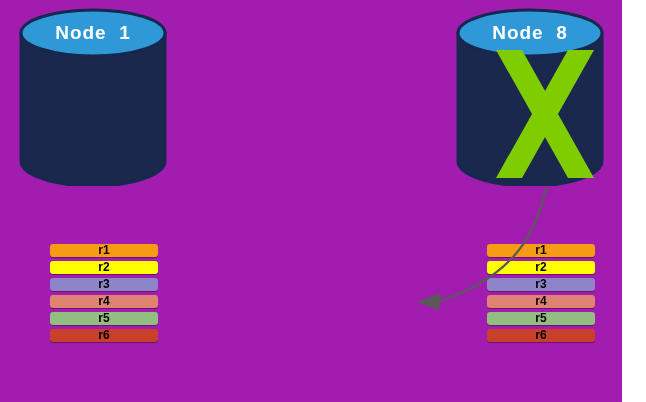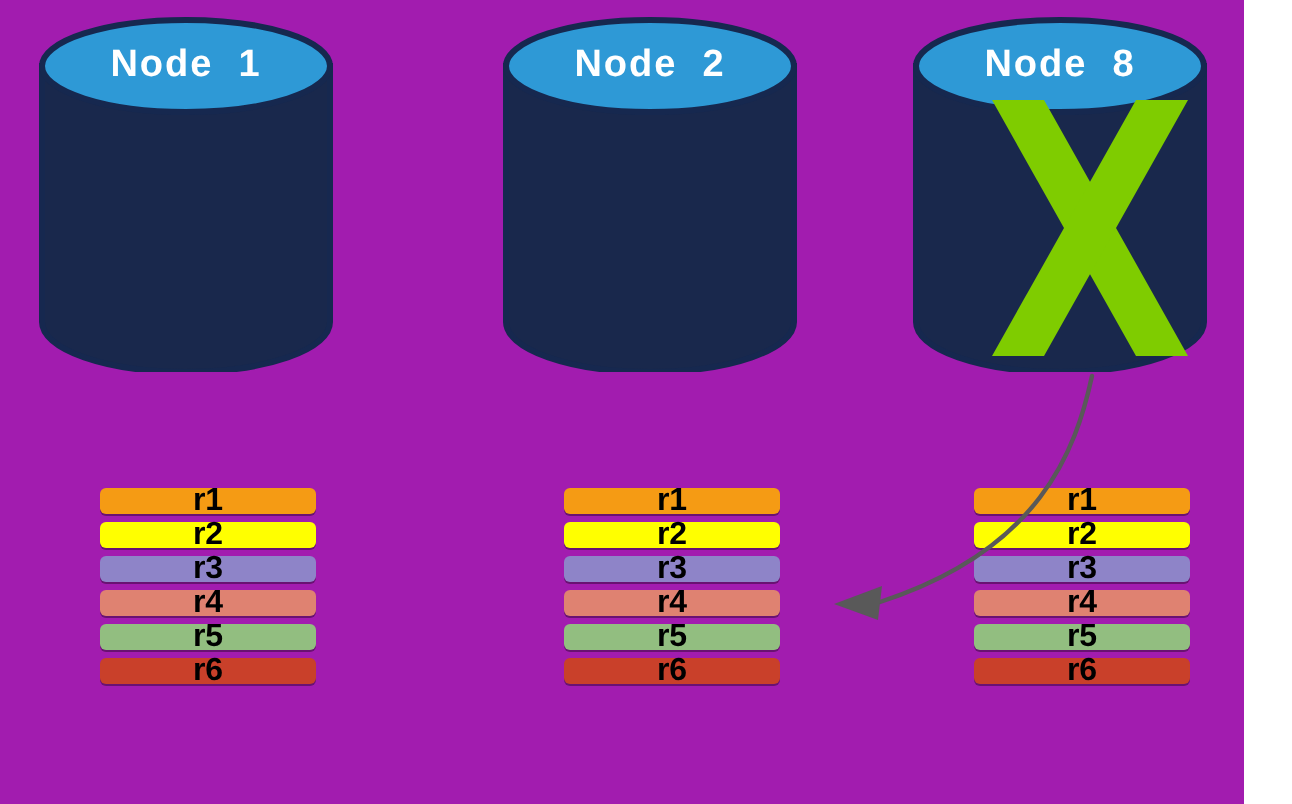--- a/index.html
+++ b/index.html
@@ -44,21 +44,21 @@
     border-radius: 3px;
     box-shadow: 0 1px 0 rgba(0,0,0,0.35);
   }
   .row-label {
     position: absolute;
     left: 0;
     width: 100%;
     text-align: center;
     color: #000000;
     font-weight: bold;
-    font-size: 16px;
+    font-size: 12px;
     line-height: 13px;
     top: 0;
   }
   .xmark {
     position: absolute;
     pointer-events: none;
   }
   .arrow {
     position: absolute;
     left: 0;
@@ -92,47 +92,20 @@
       </div>
       <div class="row" style="top:126px; left:32px; width:108px; background:#92BE80;">
         <div class="row-label">r5</div>
       </div>
       <div class="row" style="top:143px; left:32px; width:108px; background:#C9402A;">
         <div class="row-label">r6</div>
       </div>
     </div>
   </div>
 
-  <div class="node" id="node-2-wrap" style="left:250px; top:8px; width:150px; height:178px;">
-    <svg width="150" height="178" viewBox="0 0 150 178">
-      <path d="M3,25 L3,153 A72,25 0 0 0 147,153 L147,25 Z" fill="#19284C" stroke="#16284F" stroke-width="3"></path>
-      <ellipse cx="75" cy="25" rx="72" ry="23" fill="#2E99D6" stroke="#16284F" stroke-width="3"></ellipse>
-    </svg>
-    <div class="node-title" style="top:14px;">Node  2</div>
-    <div class="rows">
-      <div class="row" style="top:58px; left:32px; width:108px; background:#F59B14;">
-        <div class="row-label">r1</div>
-      </div>
-      <div class="row" style="top:75px; left:32px; width:108px; background:#FFFF00;">
-        <div class="row-label">r2</div>
-      </div>
-      <div class="row" style="top:92px; left:32px; width:108px; background:#8E84C8;">
-        <div class="row-label">r3</div>
-      </div>
-      <div class="row" style="top:109px; left:32px; width:108px; background:#DF8271;">
-        <div class="row-label">r4</div>
-      </div>
-      <div class="row" style="top:126px; left:32px; width:108px; background:#92BE80;">
-        <div class="row-label">r5</div>
-      </div>
-      <div class="row" style="top:143px; left:32px; width:108px; background:#C9402A;">
-        <div class="row-label">r6</div>
-      </div>
-    </div>
-  </div>
 
   <div class="node" id="node-3-wrap" style="left:455px; top:8px; width:150px; height:178px;">
     <svg width="150" height="178" viewBox="0 0 150 178">
       <path d="M3,25 L3,153 A72,25 0 0 0 147,153 L147,25 Z" fill="#19284C" stroke="#16284F" stroke-width="3"></path>
       <ellipse cx="75" cy="25" rx="72" ry="23" fill="#2E99D6" stroke="#16284F" stroke-width="3"></ellipse>
     </svg>
     <div class="node-title" style="top:14px;">Node  8</div>
     <div class="rows">
       <div class="row" style="top:58px; left:32px; width:108px; background:#F59B14;">
         <div class="row-label">r1</div>

